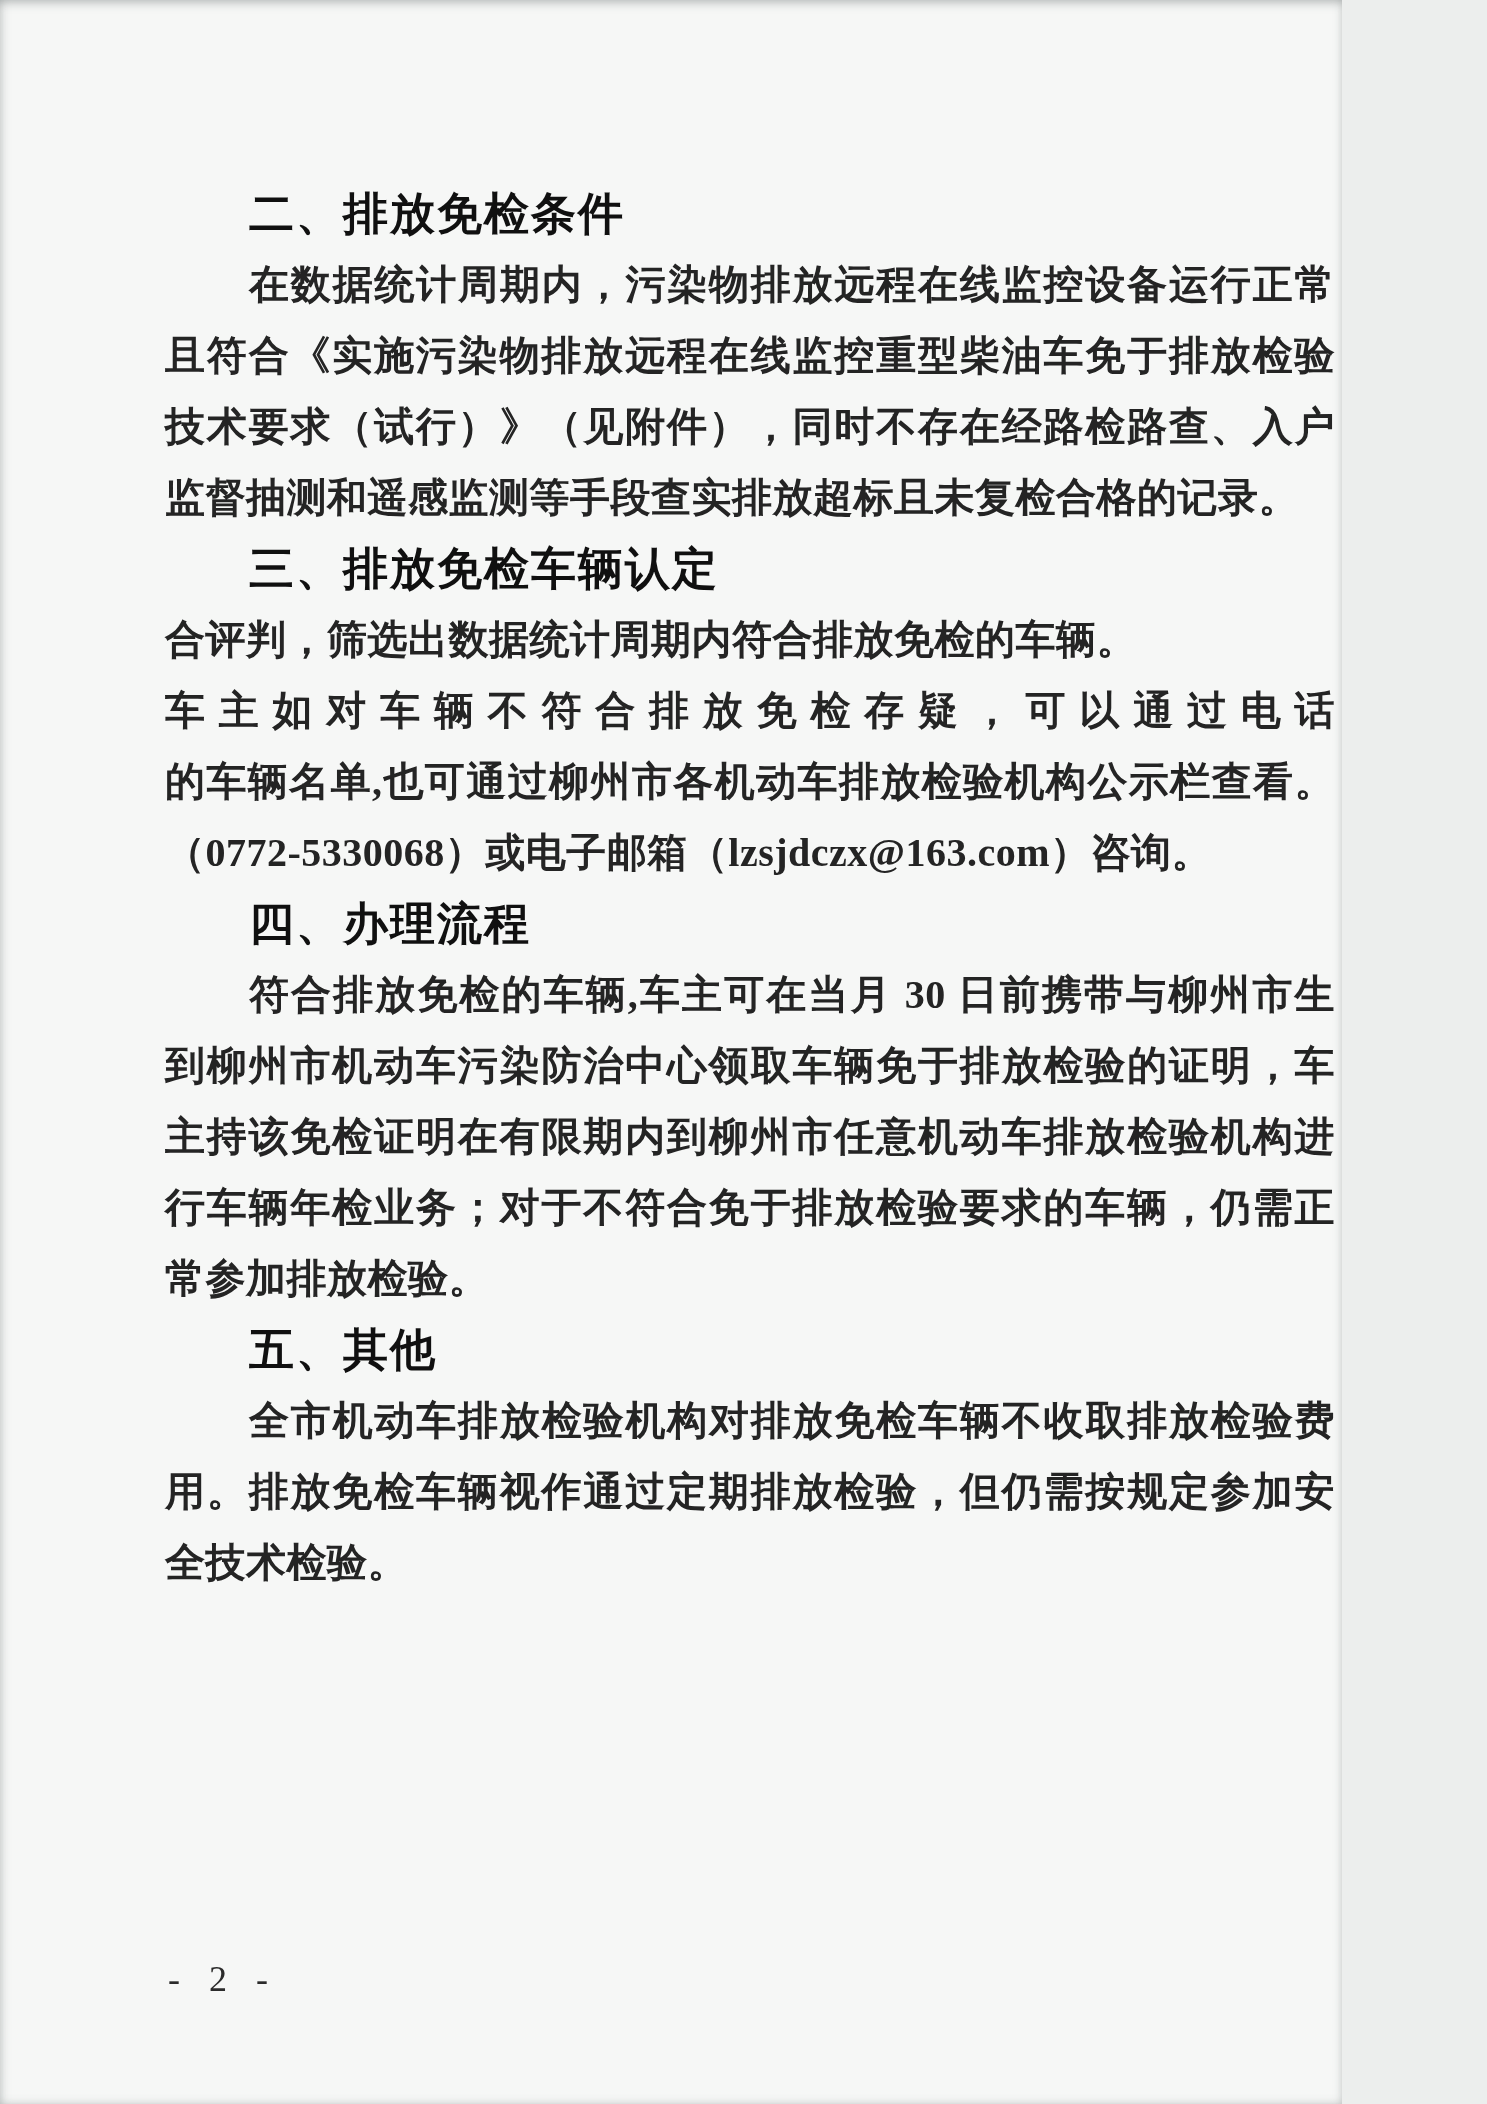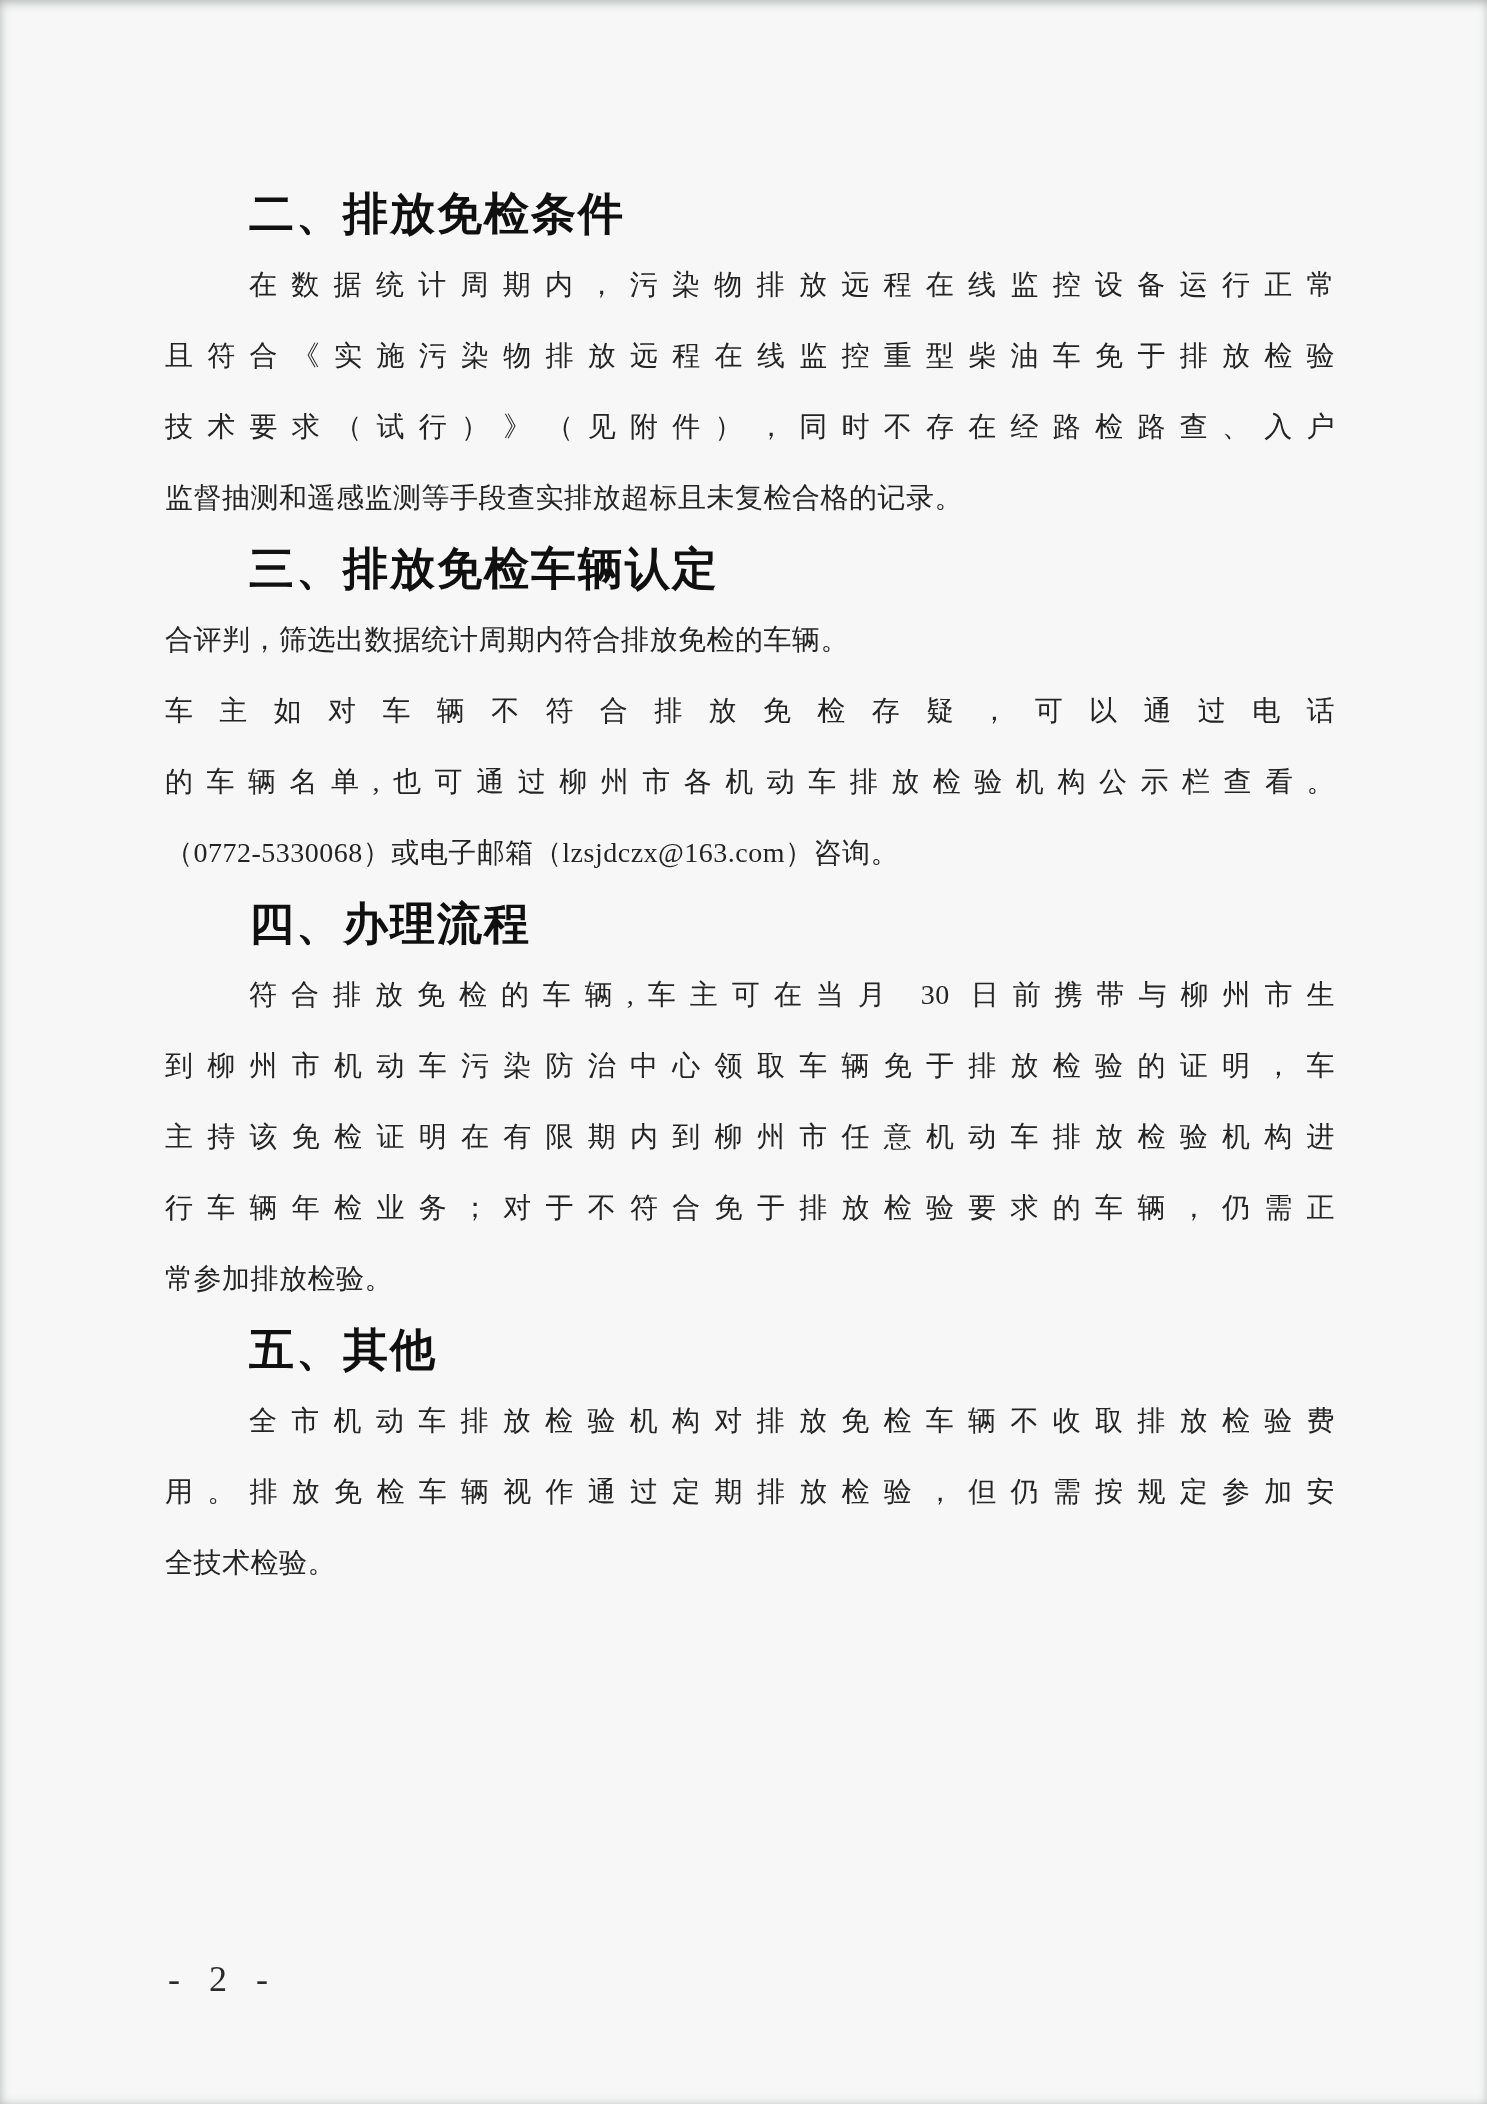--- a/index.html
+++ b/index.html
@@ -3,41 +3,42 @@
 <meta charset="utf-8">
 <style>
   html,body{margin:0;padding:0;}
   body{
     width:1487px;height:2104px;
     background:#eceeed;
     font-family:"Liberation Serif","DejaVu Serif",serif;
   }
   .page{
     position:relative;
-    width:1487px;height:2104px;
+    width:1342px;height:2104px;
     background:#f6f7f6;
     overflow:hidden;
     box-shadow:
       inset 0 8px 10px -5px rgba(140,146,146,.55),
       inset 8px 0 10px -6px rgba(140,146,146,.35),
       inset -6px 0 8px -5px rgba(140,146,146,.28),
       inset 0 -6px 8px -5px rgba(140,146,146,.30);
   }
   .content{
     position:absolute;
     top:178px;left:165px;width:1170px;
     color:#242424;
   }
   .line{
     height:71px;
     line-height:71px;
-    font-size:28px;
+    font-size:40px;
     text-align:justify;
     letter-spacing:0.5px;
     white-space:normal;
+    font-weight:bold;
   }
   .fill{ text-align-last:justify; }
   .last{ text-align-last:left; }
   .first{ padding-left:84px; }
   .heading{
     height:71px;
     line-height:71px;
     padding-left:84px;
     font-family:"Liberation Sans","DejaVu Sans",sans-serif;
     font-weight:700;

